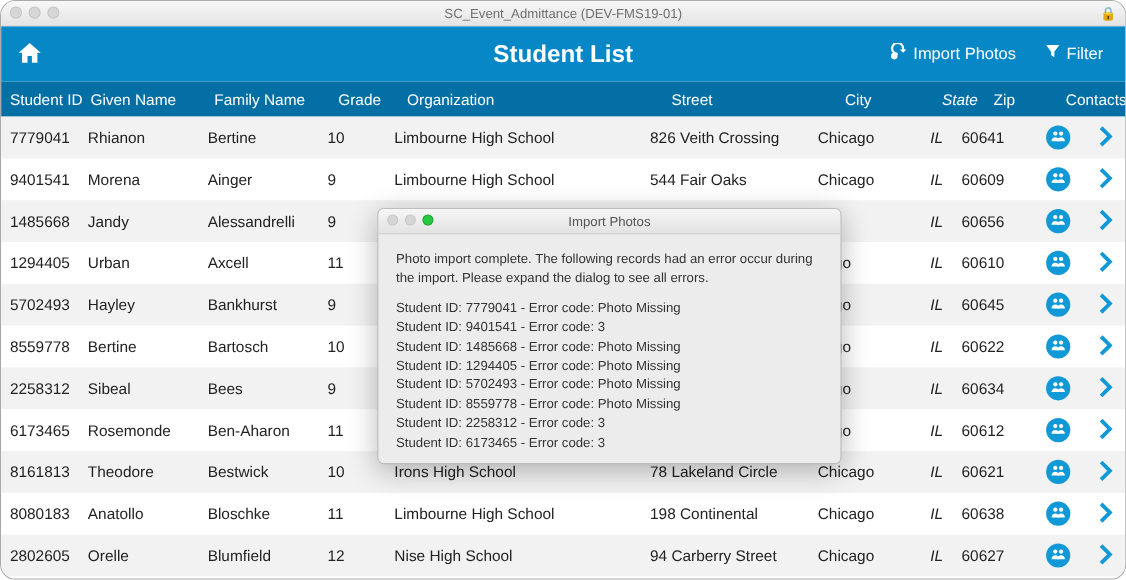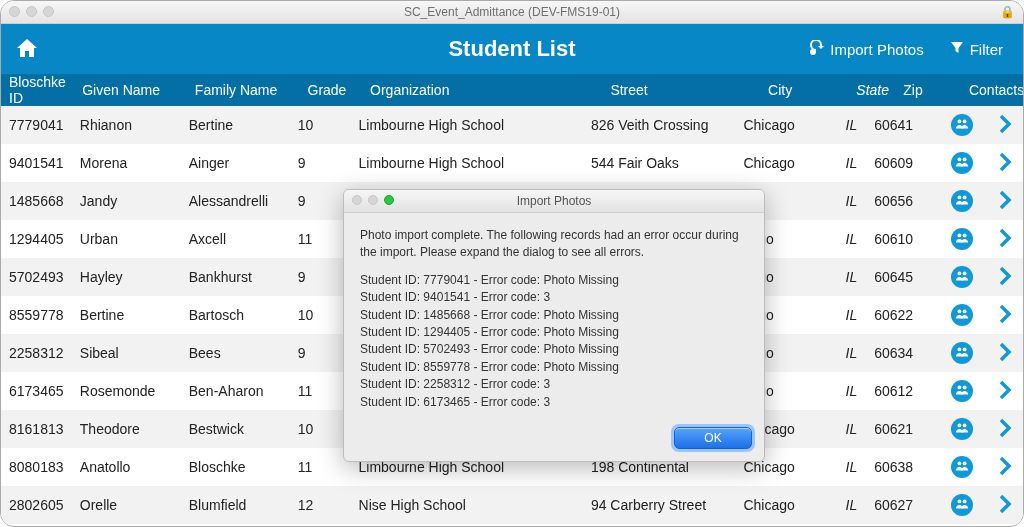--- a/index.html
+++ b/index.html
@@ -99,21 +99,21 @@
           <svg width="14" height="14" viewBox="0 0 14 14">
               <path fill="#fff" d="M1 1h12l-4.5 6v5l-3-2V7z"></path>
             </svg>
         </span>
         <span>Filter</span>
       </div>
     </div>
   </div>
 
   <div class="col-header">
-    <div class="c-id">Bloschke ID</div>
+    <div class="c-id">Student ID</div>
     <div class="c-given">Given Name</div>
     <div class="c-fam">Family Name</div>
     <div class="c-grade">Grade</div>
     <div class="c-org">Organization</div>
     <div class="c-street">Street</div>
     <div class="c-city">City</div>
     <div class="c-state">State</div>
     <div class="c-zip">Zip</div>
     <div class="c-cont" style="justify-content:flex-start">Contacts</div>
   </div>
@@ -486,18 +486,15 @@
       <div>Photo import complete.  The following records had an error occur during the import.  Please expand the dialog to see all errors.</div>
       <div class="dlg-errors" id="dlg-errors">Student ID: 7779041 - Error code: Photo Missing
 Student ID: 9401541 - Error code: 3
 Student ID: 1485668 - Error code: Photo Missing
 Student ID: 1294405 - Error code: Photo Missing
 Student ID: 5702493 - Error code: Photo Missing
 Student ID: 8559778 - Error code: Photo Missing
 Student ID: 2258312 - Error code: 3
 Student ID: 6173465 - Error code: 3</div>
     </div>
-    <div class="dlg-footer">
-      <button class="dlg-ok">OK</button>
-    </div>
   </div>
 
 </div>
 
 </body></html>

